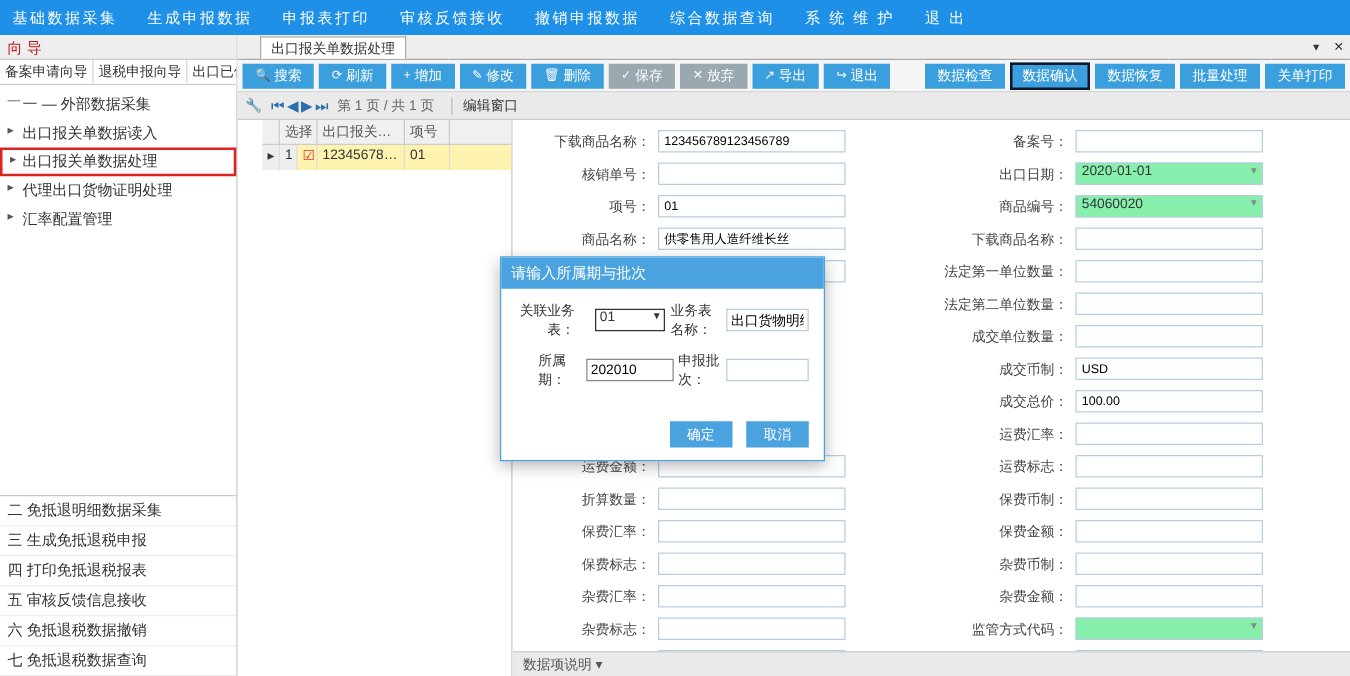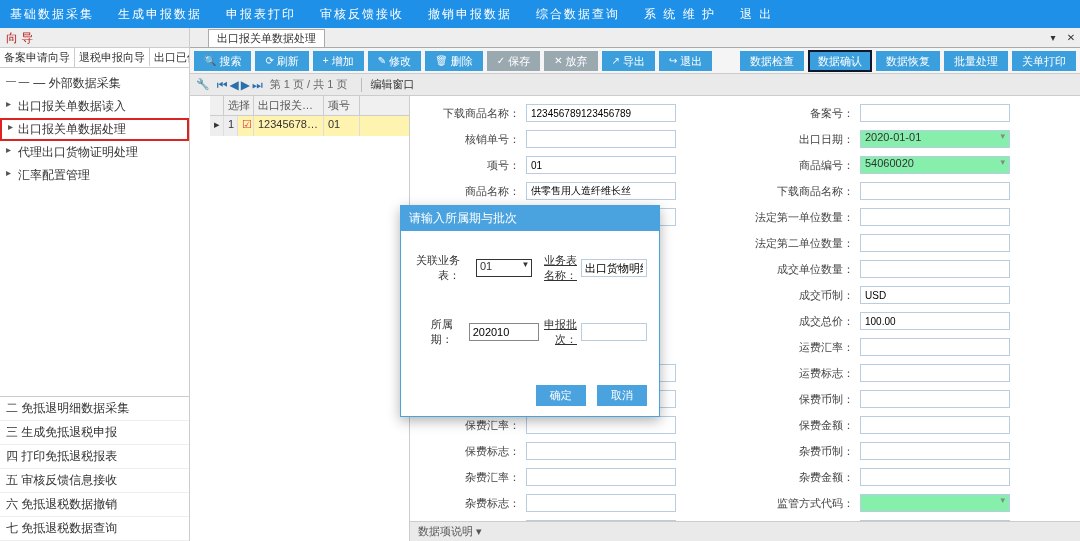--- a/index.html
+++ b/index.html
@@ -68,21 +68,21 @@
 
 
 .modal { position: absolute; left: 400px; top: 205px; width: 260px; background: #fff; border: 1px solid #4aa3df; box-shadow: 0 4px 12px rgba(0,0,0,0.3); z-index: 100; }
 .modal-title { background: #4aa3df; color: #fff; padding: 4px 8px; font-size: 12px; }
 .modal-body { padding: 10px 12px; }
 .mrow { display: flex; align-items: center; margin-bottom: 10px; }
 .mlabel { width: 60px; text-align: right; margin-right: 16px; font-size: 11px; }
 .minput { width: 70px; height: 18px; border: 1px solid #888; font-size: 11px; padding: 0 3px; }
 .mselect { width: 70px; height: 18px; border: 1px solid #333; font-size: 11px; position: relative; padding: 0 3px; }
 .mselect::after { content: "▼"; position: absolute; right: 2px; font-size: 8px; }
-.mlabel2 { width: 52px; text-align: right; margin: 12px 4px; font-size: 11px; text-decoration: underline; }
+.mlabel2 { width: 52px; margin: 0 4px; font-size: 11px; }
 .minput2 { width: 66px; height: 18px; border: 1px solid #b8cde0; font-size: 11px; padding: 0 3px; }
 .modal-footer { text-align: right; padding: 6px 12px 10px; }
 .mbtn { background: #4aa3df; color: #fff; border: none; padding: 3px 14px; margin-left: 8px; font-size: 11px; cursor: pointer; }
 
 
 .form-area::-webkit-scrollbar { width: 14px; }
 .form-area::-webkit-scrollbar-track { background: #eee; }
 .form-area::-webkit-scrollbar-thumb { background: #bbb; }
 </style>
 </head>

